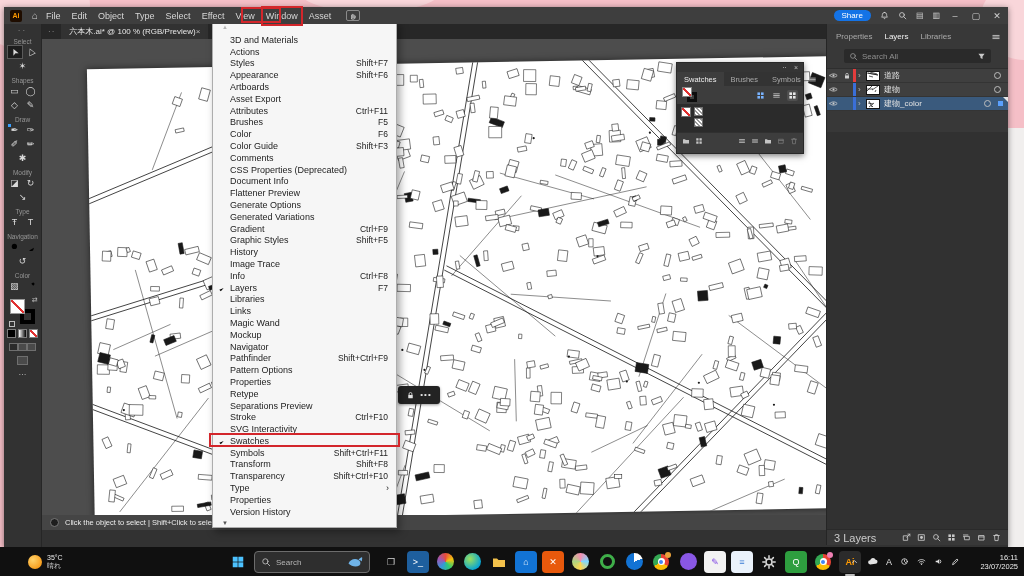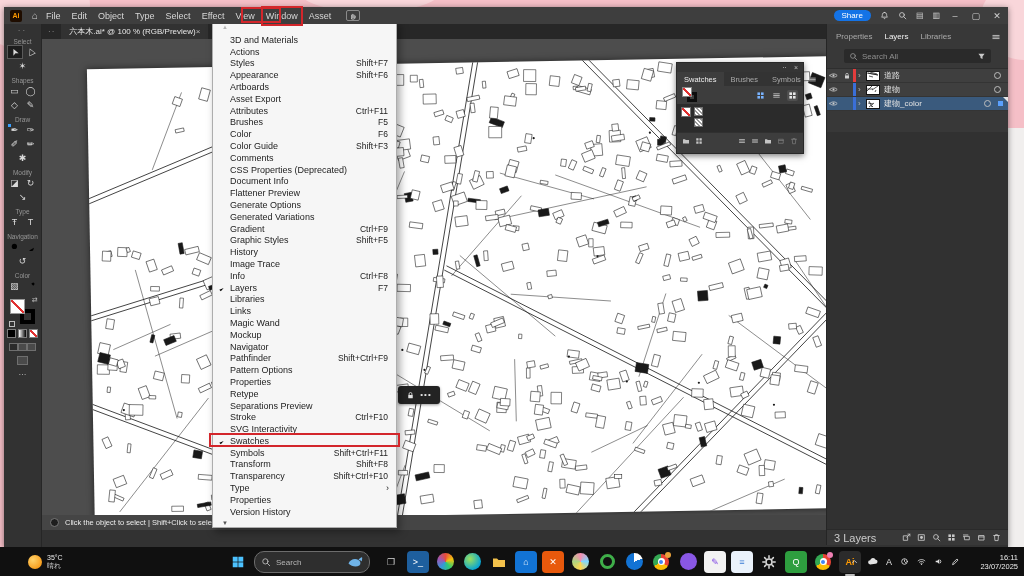--- a/index.html
+++ b/index.html
@@ -126,21 +126,21 @@
   #layers-count{font-size:11px;color:#cdcdcd}
   #dock-foot .right{margin-left:auto;display:flex;gap:6px;align-items:center}
 
   
   #taskbar{position:absolute;left:0;bottom:0;width:1024px;height:29px;background:#101010;z-index:100;display:flex;align-items:center}
   #weather{position:absolute;left:28px;display:flex;align-items:center;gap:5px}
   #weather .sun{width:14px;height:14px;border-radius:50%;background:radial-gradient(circle at 35% 35%,#ffd36b,#f58a00)}
   #weather .wtxt{display:flex;flex-direction:column;font-size:7px;line-height:8px;color:#ececec}
   #weather .wtxt span:last-child{color:#c9c9c9}
   #start-btn{position:absolute;left:231px;color:#4cc2ff}
-  #tb-search{position:absolute;left:254px;top:4px;width:116px;height:22px;border-radius:10px;background:#2e2e2e;border:1px solid #6c6c6c;display:flex;align-items:center;gap:5px;padding:0 6px;color:#b5b5b5;font-size:8px}
+  #tb-search{position:absolute;left:254px;top:4px;width:116px;height:22px;border-radius:4px;background:#2e2e2e;border:1px solid #6c6c6c;display:flex;align-items:center;gap:5px;padding:0 6px;color:#b5b5b5;font-size:8px}
   #tb-search .whale{margin-left:auto;color:#6fb3e8}
   #task-icons{position:absolute;left:380px;display:flex;gap:5px;align-items:center}
   .tile{width:22px;height:22px;border-radius:4px;display:flex;align-items:center;justify-content:center;font-size:9px;color:#fff;position:relative}
   .tile.active{background:#2f2f2f}
   .tile.active::after{content:"";position:absolute;bottom:-3px;left:6px;width:10px;height:2px;border-radius:1px;background:#bdbdbd}
   .chromeic{width:16px;height:16px;border-radius:50%;background:conic-gradient(#ea4335 0 120deg,#fbbc05 0 240deg,#34a853 0 360deg);position:relative}
   .chromeic::after{content:"";position:absolute;inset:4.5px;background:#fff;border-radius:50%}
   .chromeic::before{content:"";position:absolute;inset:6px;background:#4285f4;border-radius:50%;z-index:1}
   .badge{position:absolute;right:1px;top:1px;width:6px;height:6px;border-radius:50%}
   #tray{position:absolute;right:64px;display:flex;align-items:center;gap:8px;color:#e3e3e3}

